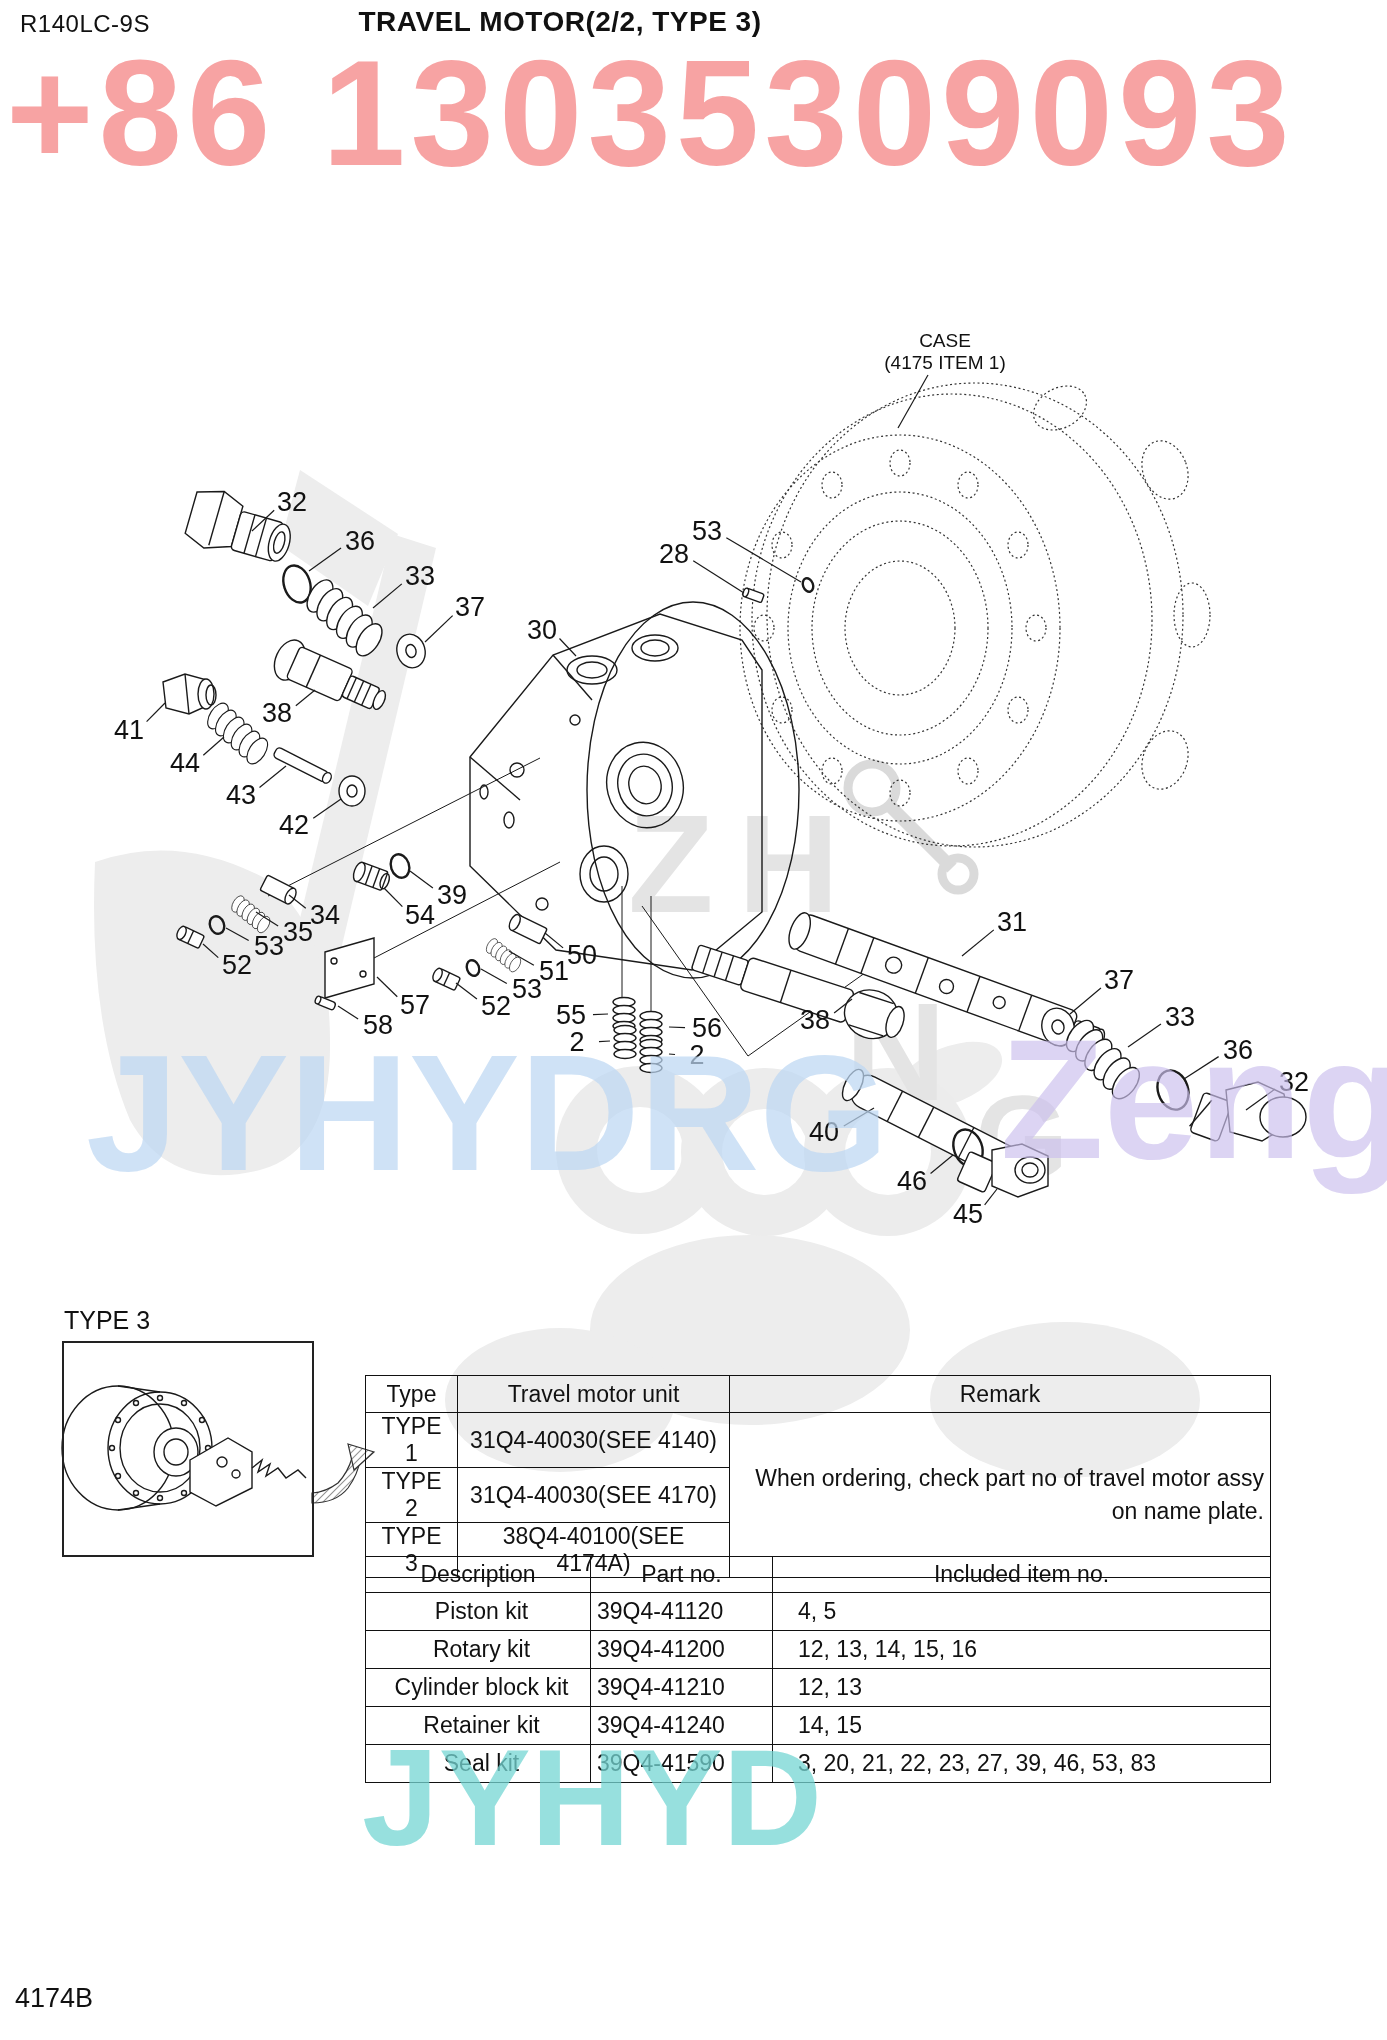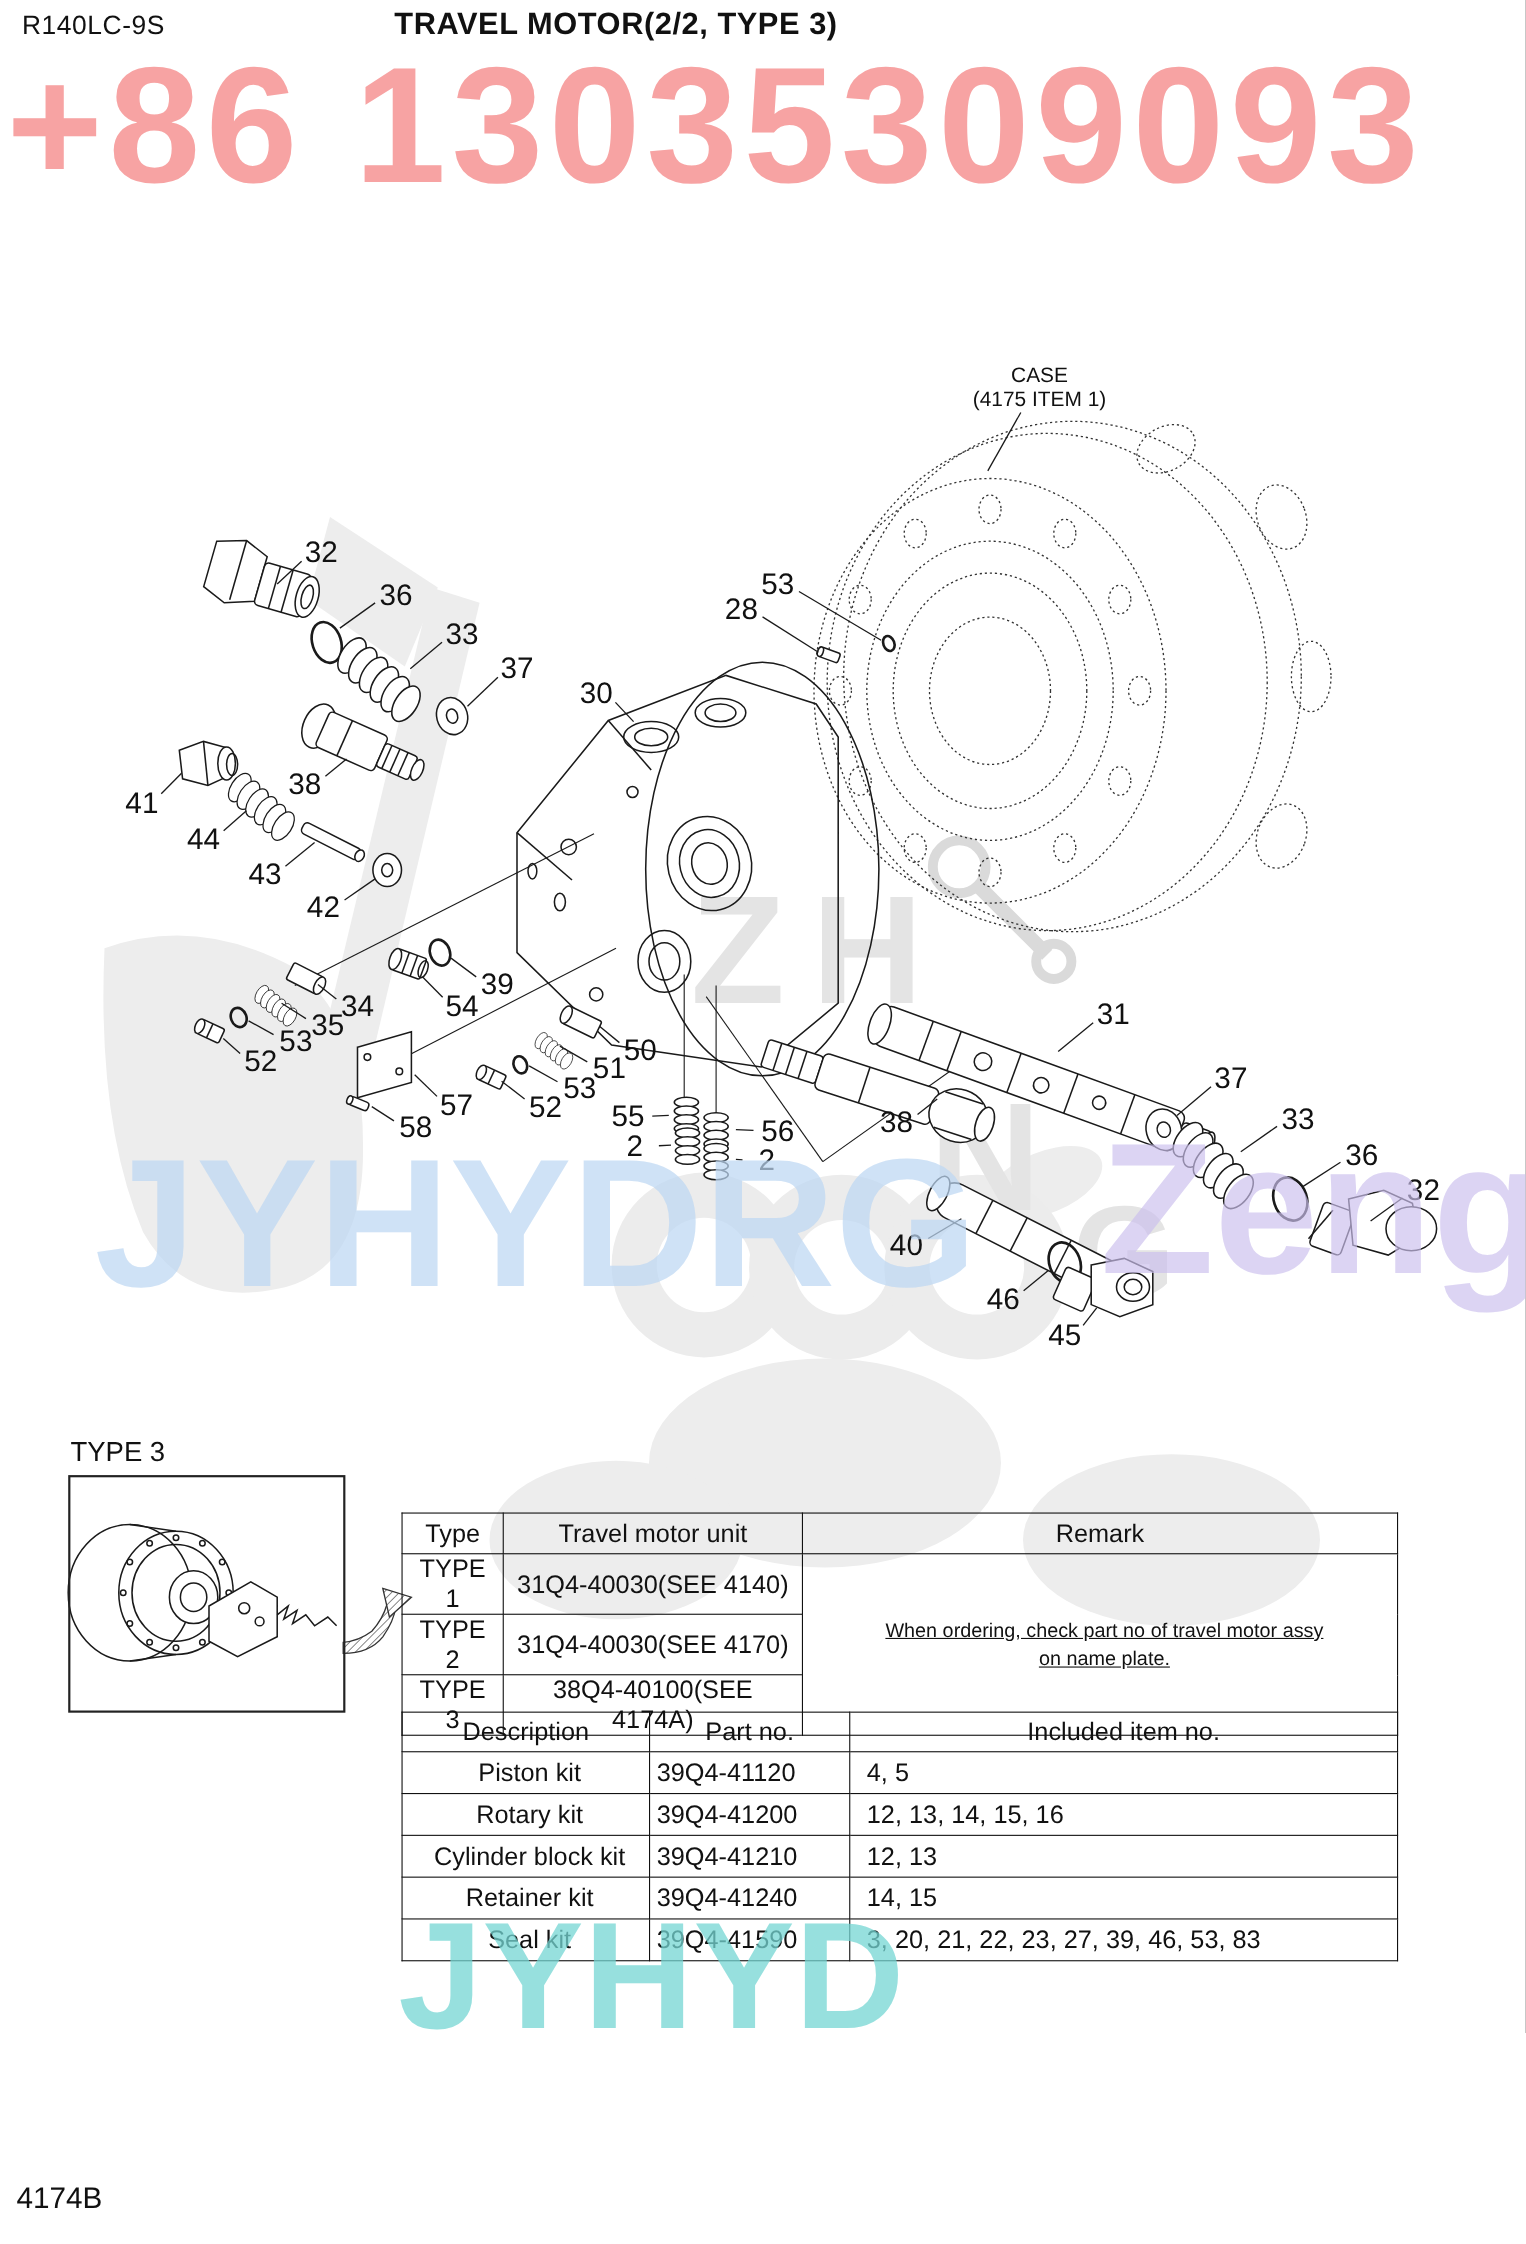--- a/index.html
+++ b/index.html
@@ -26,27 +26,27 @@
   .caselbl{font-family:"Liberation Sans","DejaVu Sans",sans-serif;font-size:19px;fill:#111;}
   .type3-label{position:absolute;left:64px;top:1306px;font-size:25px;z-index:10;}
   .type3-box{position:absolute;left:62px;top:1341px;width:248px;height:212px;border:2px solid #222;z-index:6;}
   table.cat{position:absolute;border-collapse:collapse;table-layout:fixed;z-index:10;
             font-size:23px;background:transparent;}
   table.cat td,table.cat th{border:1.6px solid #111;padding:0 6px;font-weight:400;overflow:hidden;}
   table.cat th{}
   .t-types{left:365px;top:1375px;width:905px;}
   .t-types th{border-bottom:5px double #111;height:36px;}
   .t-types td{height:34px;text-align:center;}
-  .t-types td.remark{text-align:center;vertical-align:middle;padding-left:14px;font-size:18px;line-height:1.45;text-decoration:underline;}
+  .t-types td.remark{text-align:right;vertical-align:middle;padding-left:14px;font-size:23px;line-height:1.45;}
   .t-kits{left:365px;top:1556px;width:905px;}
   .t-kits th{border-bottom:5px double #111;height:35px;}
   .t-kits td{height:37px;}
   .t-kits td.desc{text-align:center;padding-left:13px;}
   .t-kits td.pn{text-align:left;}
-  .t-kits td.items{text-align:left;padding-left:15px;}
+  .t-kits td.items{text-align:left;padding-left:25px;}
 </style>
 </head>
 <body>
 
 <div class="page">
 
   <div class="hdr-model">R140LC-9S</div>
   <div class="hdr-title">TRAVEL MOTOR(2/2, TYPE 3)</div>
 
   <svg class="art" width="1387" height="2040" viewBox="0 0 1387 2040">

